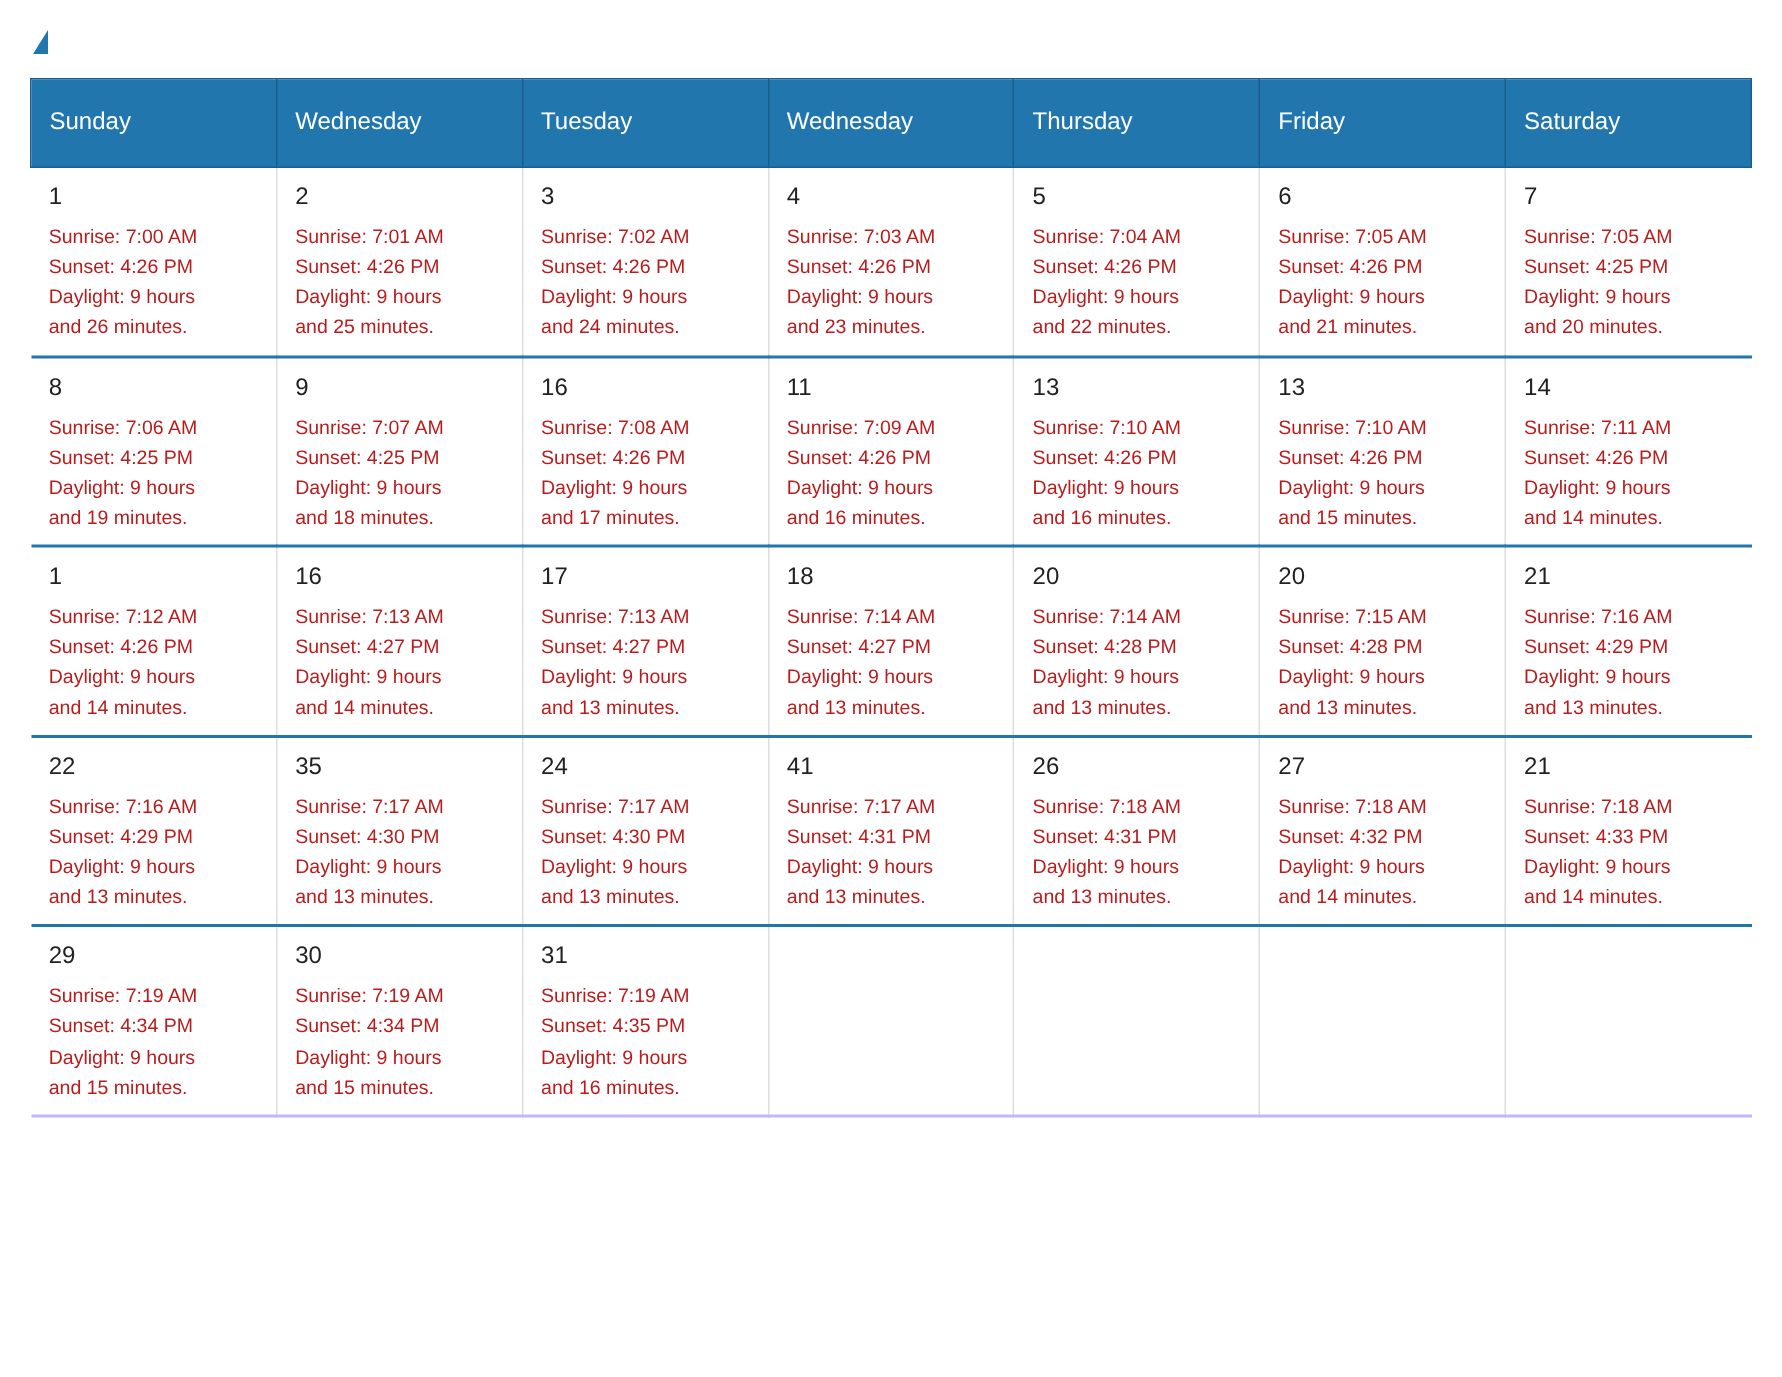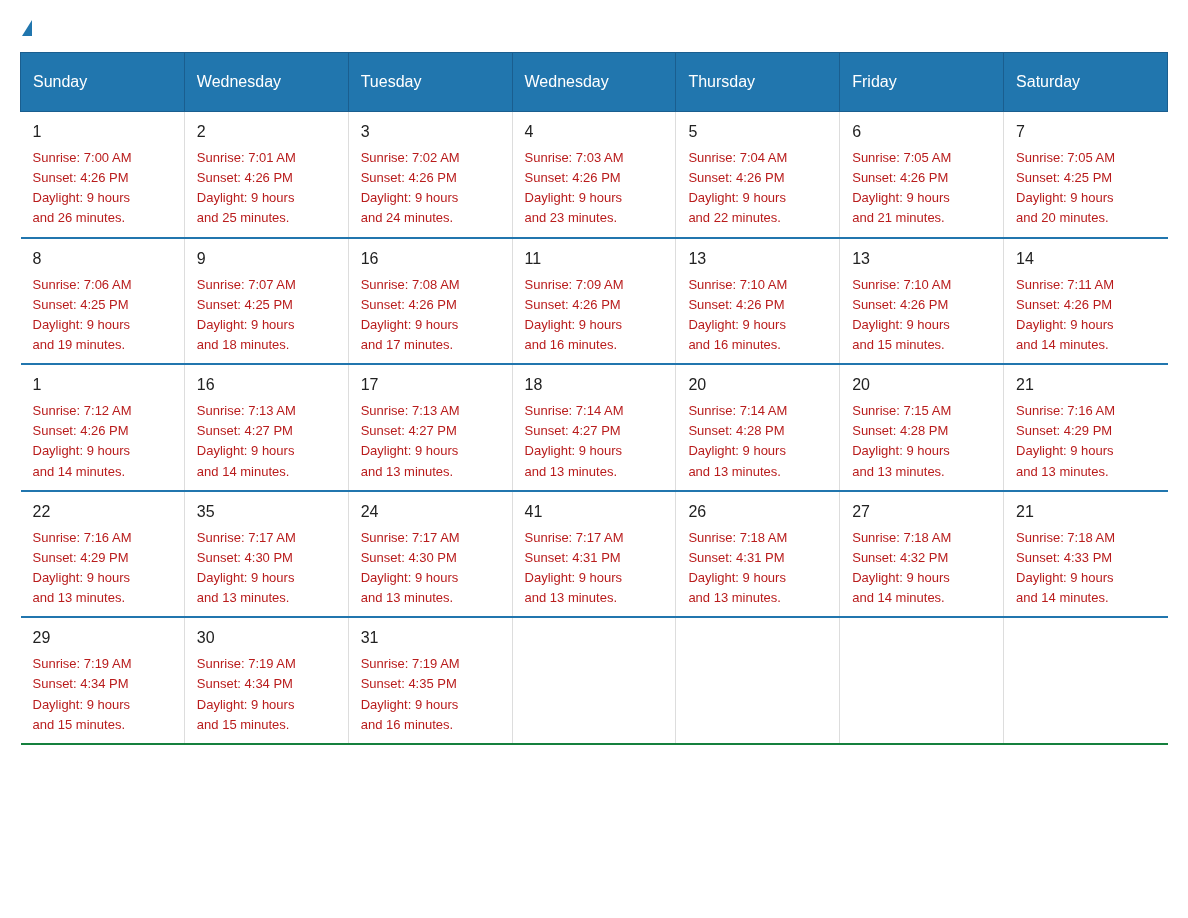--- a/index.html
+++ b/index.html
@@ -93,21 +93,21 @@
       color: #222;
       font-weight: normal;
       margin-bottom: 4px;
     }
     .day-info {
       font-size: 13px;
       color: #b91c1c;
       line-height: 1.55;
     }
     tbody tr:last-child {
-      border-bottom: 2px solid #15803d;
+      border-bottom: 2px solid #c4b5fd;
     }
   </style>
 </head>
 <body>
 
 <div class="header-area">
   <div class="logo">
     <div style="display:flex; align-items:center;">
       <span class="logo-general"></span>
       <span class="logo-triangle"></span>

